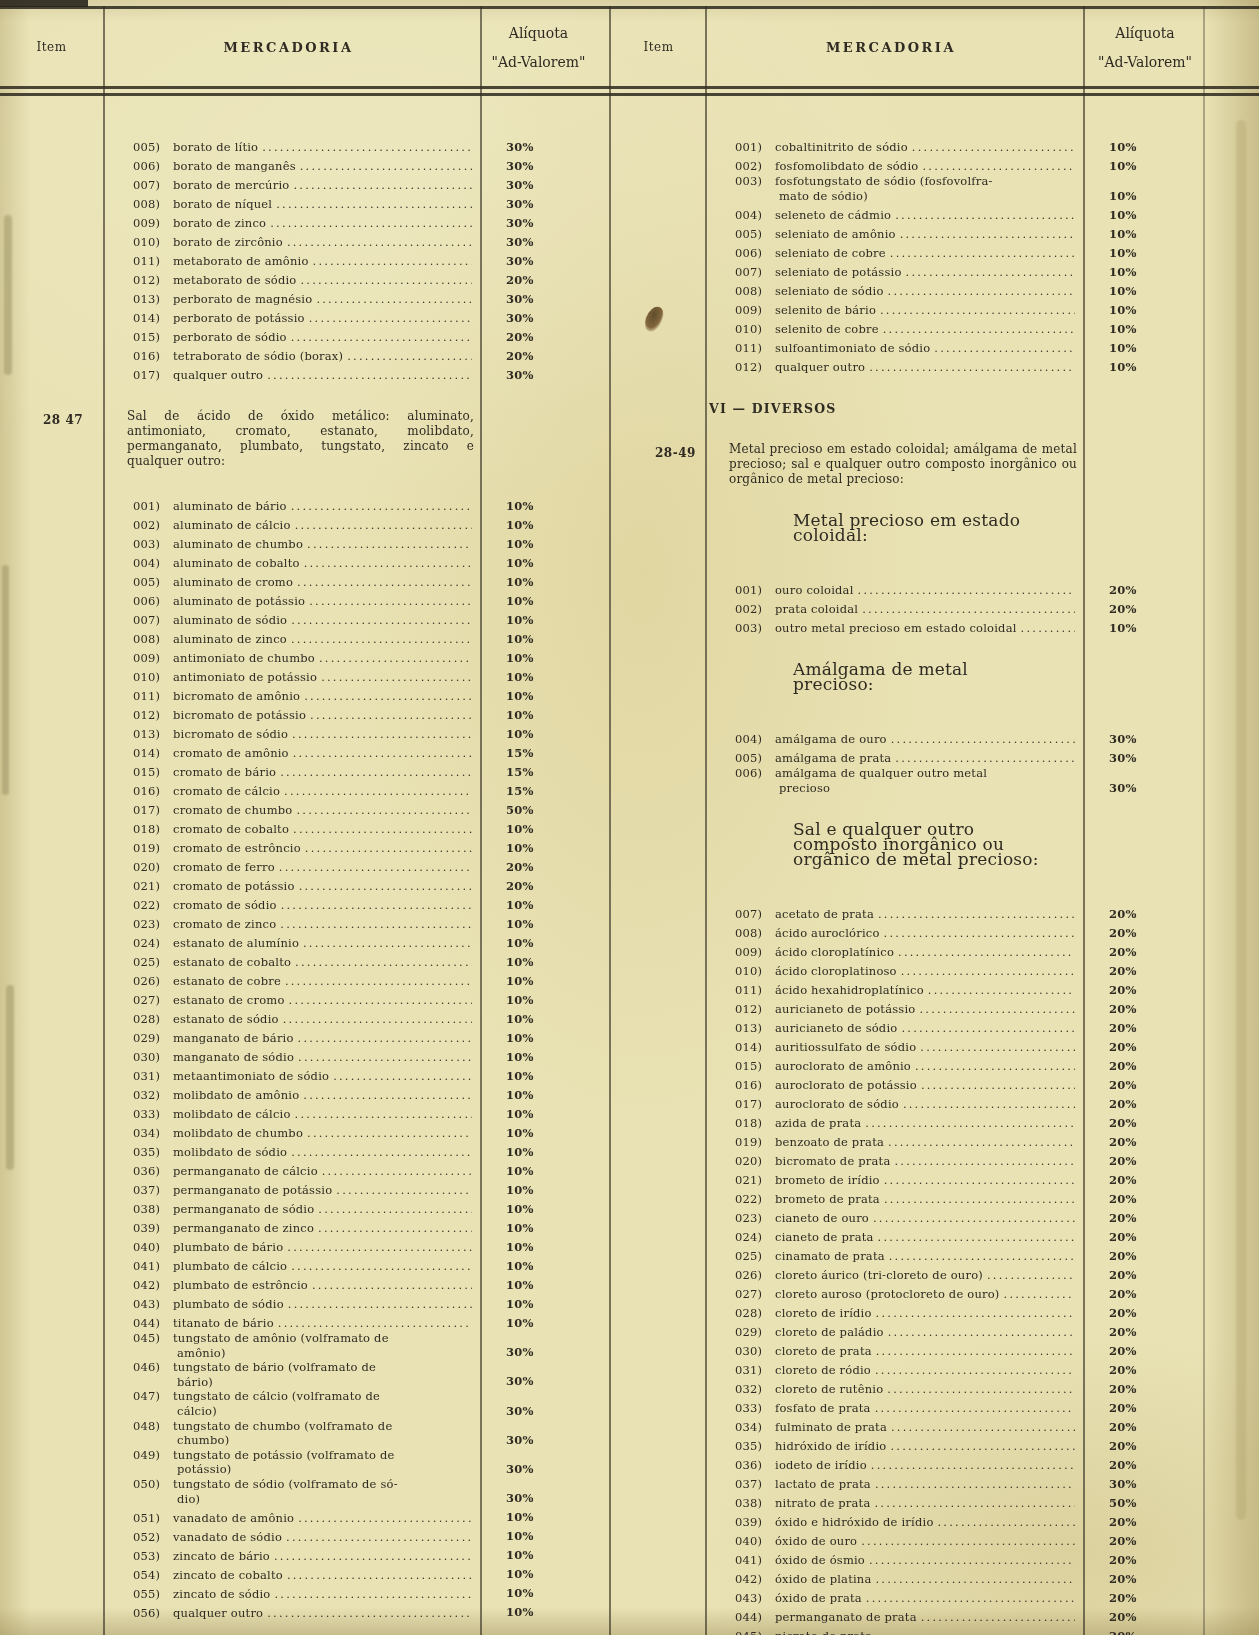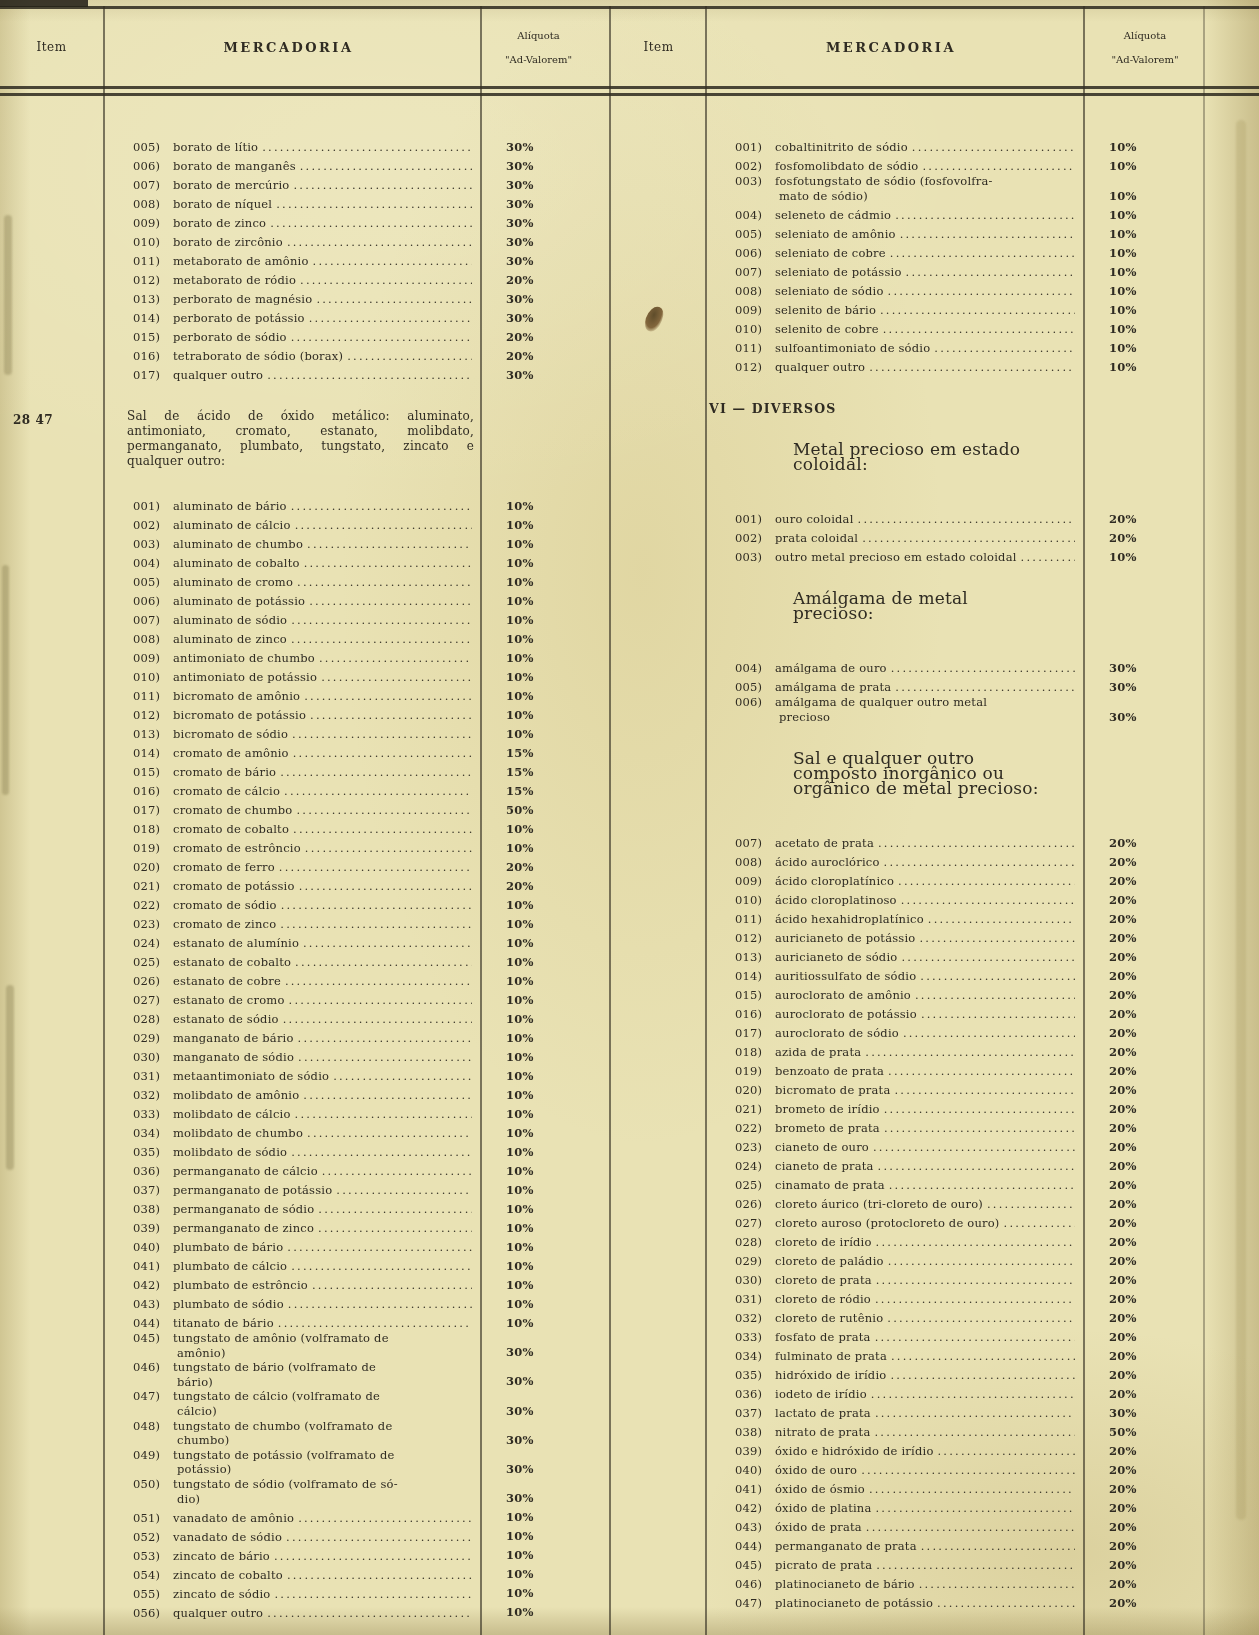--- a/index.html
+++ b/index.html
@@ -30,21 +30,21 @@
   .v4 { left:705px; } .v5 { left:1083px; } .v6 { left:1203px; background:rgba(52,47,34,0.35); }
   .corner-mark { position:absolute; left:0; top:0; width:88px; height:7px; background:#1e1b14; opacity:.85; }
 
   
   .page-header { position:absolute; top:8px; left:0; width:100%; height:78px; font-size:12px; }
   .hgroup { position:absolute; top:0; height:100%; display:flex; }
   .hg0 { left:0; width:597px; } .hg1 { left:612px; width:595px; }
   .hcell { display:flex; flex-direction:column; align-items:center; justify-content:center; }
   .h-item { letter-spacing:.5px; }
   .h-merc { font-size:13px; font-weight:bold; letter-spacing:2.5px; }
-  .aliq-cell { gap:13px; font-size:10px;text-align:center; }
+  .aliq-cell { gap:13px; font-size:14px;text-align:center; }
 
   
   .col-body { position:absolute; top:96px; }
   .col0.col-body { left:0;   width:597px; }
   .col1.col-body { left:612px; width:595px; }
   .col0 .c-item { width:103px; flex:none; }
   .col0 .c-merc { width:377px; flex:none; }
   .col0 .c-rate { width:117px; flex:none; }
   .col1 .c-item { width:93px;  flex:none; }
   .col1 .c-merc { width:378px; flex:none; }
@@ -67,21 +67,21 @@
   .col1 .line { line-height:15px; }
   .line.cont { padding-left:40px;flex-direction:column; }
   .num { flex:none; width:40px; }
   .txt { flex:none; }
   .leader { flex:1 1 0; overflow:hidden; white-space:nowrap; min-width:6px; margin:0 2px 0 4px; color:#3b372b; }
   .leader::after { content:"................................................................................"; letter-spacing:2.2px; font-size:11.5px; }
   .rate { font-size:11.5px; line-height:14.6px; letter-spacing:.3px; }
   .col1 .rate { line-height:15px; }
 
   .item-block .c-merc { padding-left:24px; }
-  .item-no { display:inline-block; padding-left:13px; font-size:12px; font-weight:bold; letter-spacing:.5px; }
+  .item-no { display:inline-block; padding-left:43px; font-size:12px; font-weight:bold; letter-spacing:.5px; }
   .item-text { font-size:12px; line-height:15px; text-align:justify; letter-spacing:.2px; }
   .section-block .c-merc { padding-left:4px; }
   .section-text { font-size:12.5px; font-weight:bold; letter-spacing:1.2px; }
   .sub-block .c-merc { padding-left:0; }
   .sub-text { font-size:17px; line-height:15px; padding-left:88px; padding-right:28px; letter-spacing:.2px; }
 
   
   .stain-blob { position:absolute; left:646px; top:306px; width:16px; height:26px;
     background:radial-gradient(ellipse at 42% 35%, #53401f 0%, #7a5c33 55%, rgba(122,92,51,0) 78%);
     border-radius:60% 40% 55% 45%; transform:rotate(18deg); opacity:.92; }
@@ -212,21 +212,21 @@
               <span class="leader"></span>
             </div>
           </div>
           <div class="c-rate"><span class="rate">30%</span></div>
         </div>
         <div class="entry-row">
           <div class="c-item"></div>
           <div class="c-merc">
             <div class="line">
               <span class="num">012)</span>
-              <span class="txt">metaborato de ródio</span>
+              <span class="txt">metaborato de sódio</span>
               <span class="leader"></span>
             </div>
           </div>
           <div class="c-rate"><span class="rate">20%</span></div>
         </div>
         <div class="entry-row">
           <div class="c-item"></div>
           <div class="c-merc">
             <div class="line">
               <span class="num">013)</span>
@@ -1067,20 +1067,27 @@
               <span class="leader"></span>
             </div>
           </div>
           <div class="c-rate"><span class="rate">10%</span></div>
         </div>
       </div>
       <div class="row section-block">
         <div class="c-item"></div>
         <div class="c-merc">
           <div class="section-text">VI — DIVERSOS</div>
+        </div>
+        <div class="c-rate"></div>
+      </div>
+      <div class="row item-block">
+        <div class="c-item"><span class="item-no">28-49</span></div>
+        <div class="c-merc">
+          <div class="item-text">Metal precioso em estado coloidal; amálgama de metal precioso; sal e qualquer outro composto inorgânico ou orgânico de metal precioso:</div>
         </div>
         <div class="c-rate"></div>
       </div>
       <div class="row sub-block">
         <div class="c-item"></div>
         <div class="c-merc">
           <div class="sub-text">Metal precioso em estado coloidal:</div>
         </div>
         <div class="c-rate"></div>
       </div>

